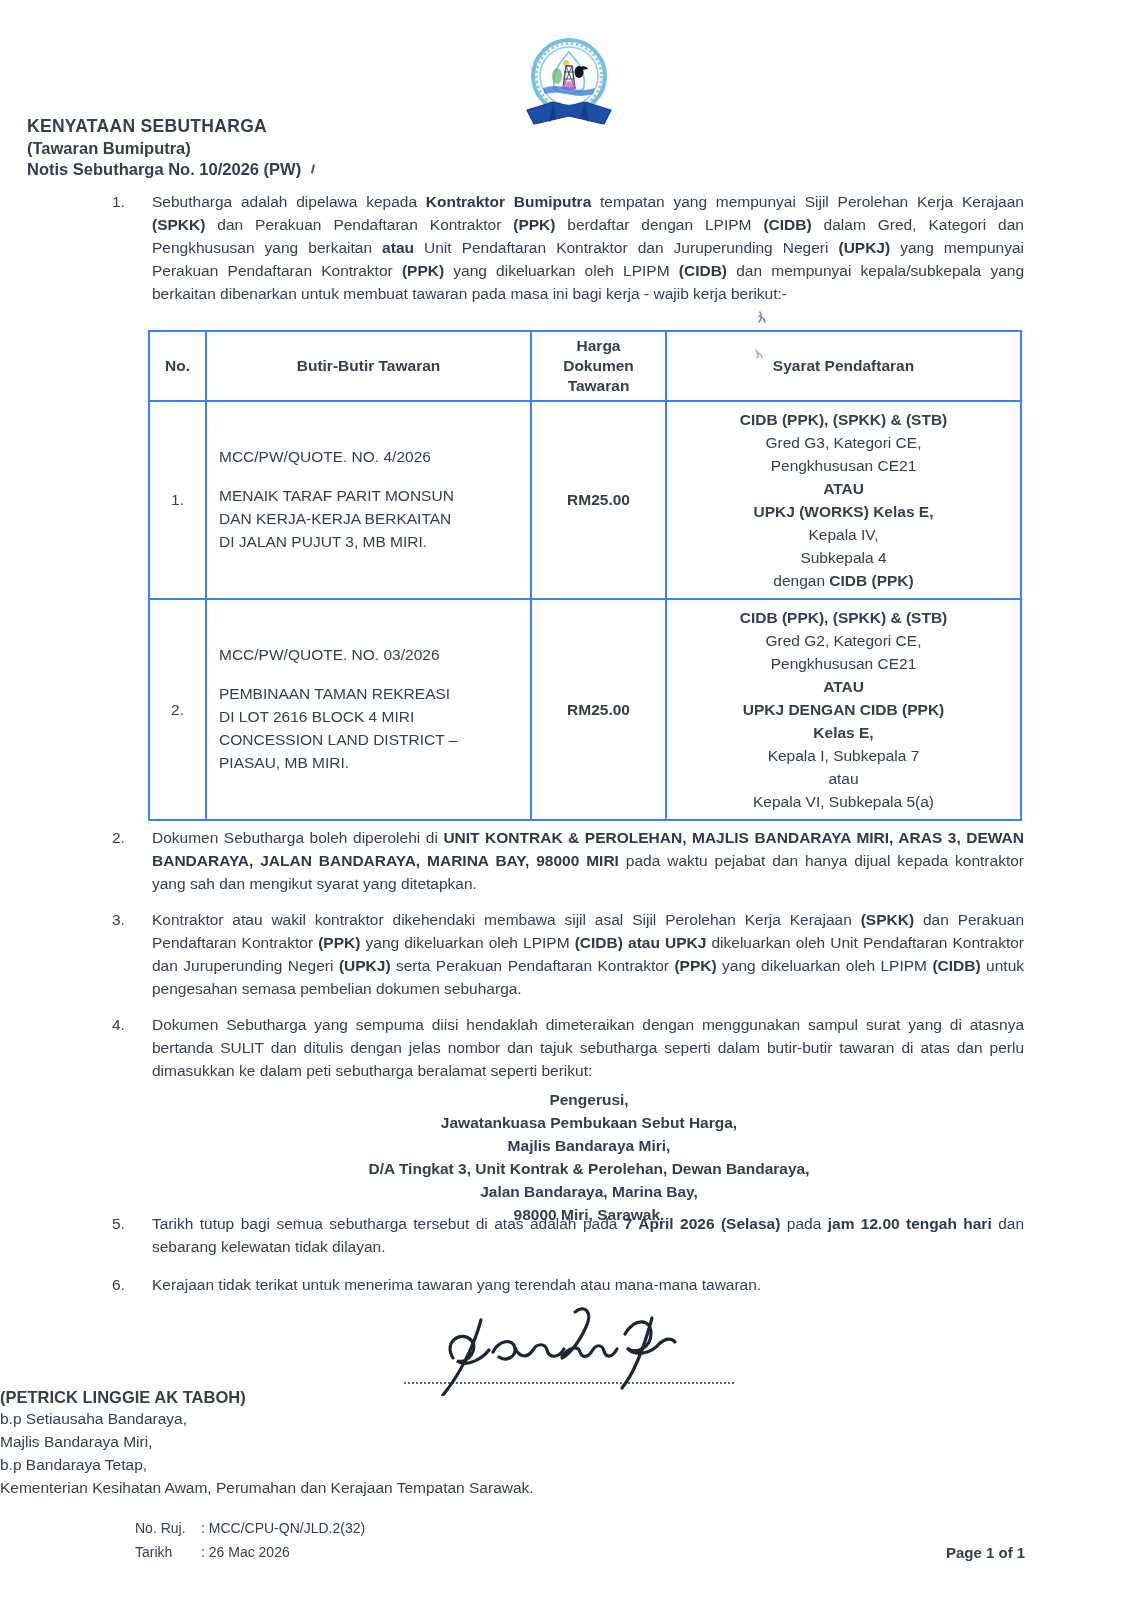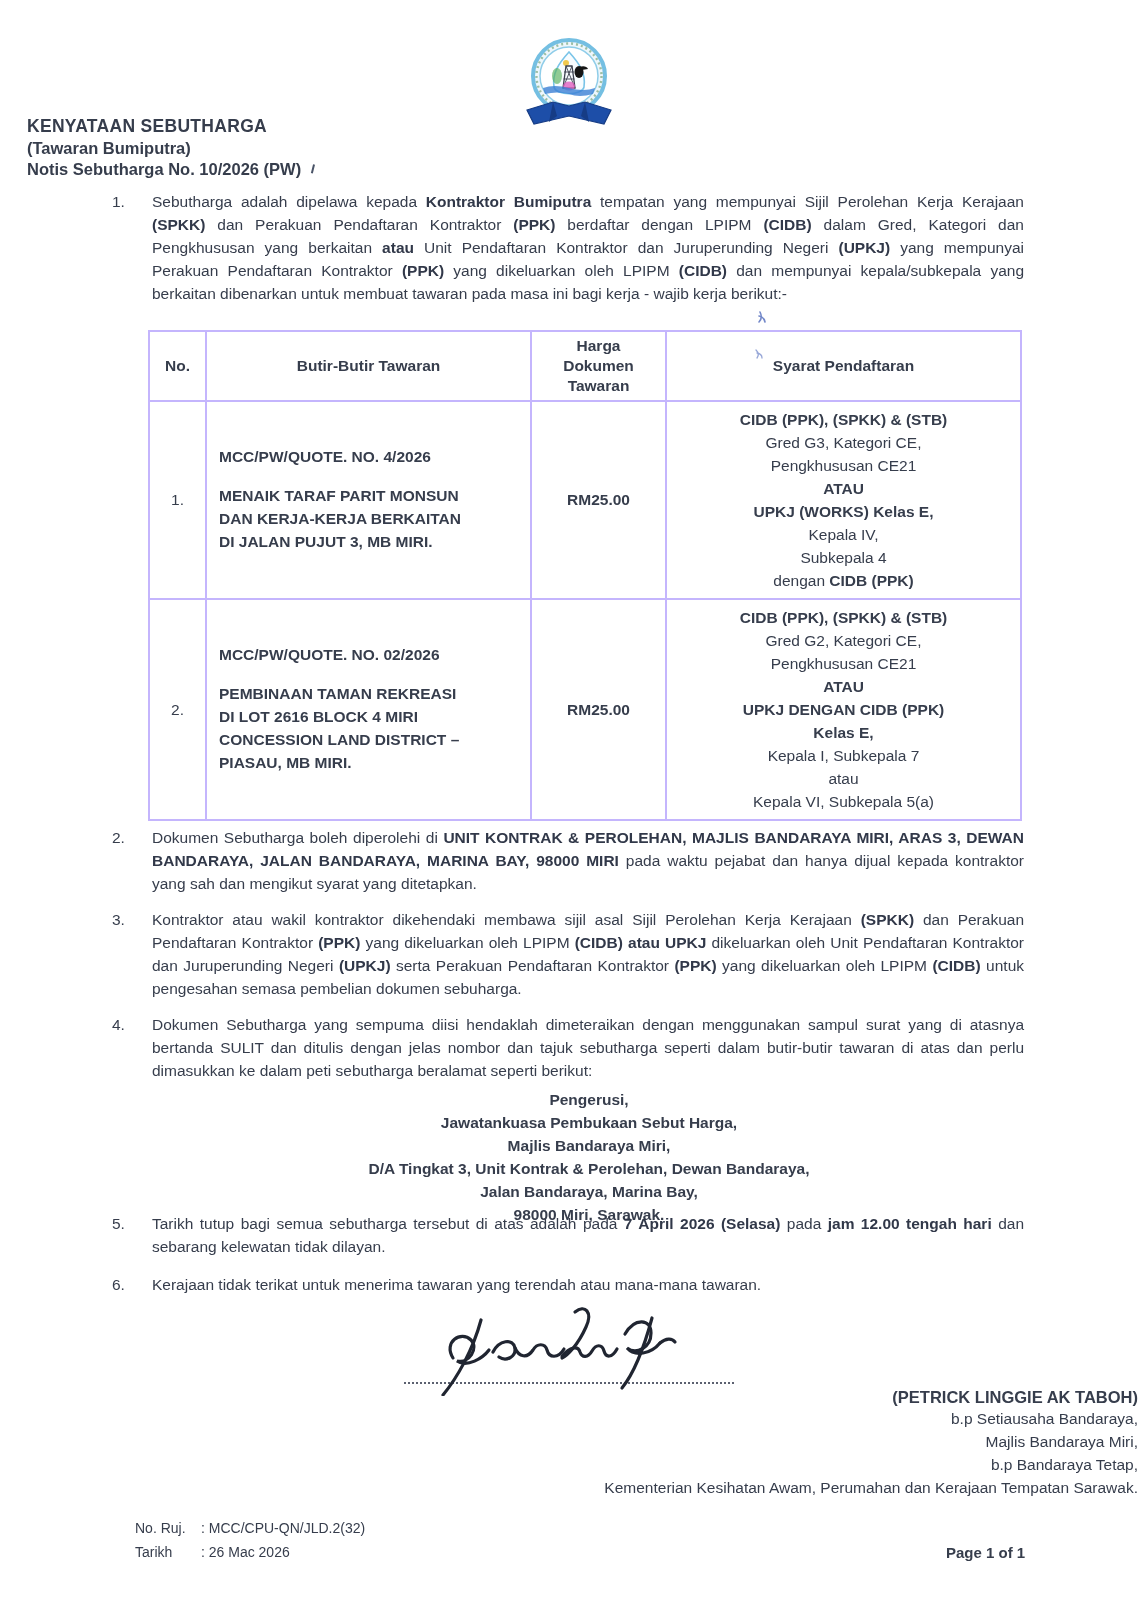--- a/index.html
+++ b/index.html
@@ -19,41 +19,41 @@
   .title-line2{font-size:16.5px;margin-top:2px;}
   .title-line3{font-size:16.5px;margin-top:2px;position:relative;display:inline-block;}
   .title-tick{position:absolute;right:-8px;top:-2px;width:3px;height:9px;border-right:2px solid #4a5468;transform:rotate(14deg);}
   
   .para{position:absolute;left:112px;width:912px;display:flex;font-size:15.5px;line-height:23px;}
   .para .num{width:40px;flex:0 0 40px;}
   .para .ptext{flex:1;text-align:justify;}
   .para b{color:#313849;}
   
   .quote-table{position:absolute;left:148px;top:330px;border-collapse:collapse;table-layout:fixed;width:872px;}
-  .quote-table th,.quote-table td{border:2px solid #c4b5fd;vertical-align:middle;padding:4px 8px;font-size:15.5px;}
+  .quote-table th,.quote-table td{border:2px solid #3b82f6;vertical-align:middle;padding:4px 8px;font-size:15.5px;}
   .quote-table th{font-weight:bold;text-align:center;line-height:20px;}
   .col-no{width:57px;}
   .col-butir{width:325px;}
   .col-harga{width:135px;}
   .col-syarat{width:355px;}
   .row-1{height:196px;}
   .row-2{height:214px;}
   .head-row{height:62px;}
   .cell-no{text-align:center;}
-  .cell-butir{padding-left:12px !important;font-weight:bold;}
+  .cell-butir{padding-left:12px !important;font-weight:normal;}
   .cell-butir .ref-line{margin-bottom:18px;}
   .cell-butir .cell-line{line-height:23px;}
   .cell-price{text-align:center;font-weight:bold;}
   .cell-syarat{text-align:center;padding:6px 4px !important;}
   .cell-syarat .cell-line{line-height:23px;}
   
   .address-block{position:absolute;top:1088px;left:0;width:100%;text-align:center;font-weight:bold;font-size:15.5px;padding-left:20px;}
   .address-block .cell-line{line-height:23px;}
   
-  .sig-zone{position:absolute;top:1300px;left:0;width:100%;text-align:right;}
+  .sig-zone{position:absolute;top:1300px;left:0;width:100%;text-align:left;}
   .sig-svg{display:block;margin:0 auto;position:relative;z-index:2;}
   .dotted-line{width:330px;margin:-14px auto 0 auto;border-bottom:2px dotted #5b6170;height:0;}
   .sig-name{font-weight:bold;font-size:16.5px;margin-top:4px;}
   .sig-line{font-size:15.5px;line-height:23px;}
   
   .footer-refs{position:absolute;left:135px;top:1516px;font-size:14px;}
   .footer-refs .ref-row{display:flex;line-height:24px;}
   .footer-refs .lab{width:66px;flex:0 0 66px;}
   .page-num{position:absolute;left:946px;top:1544px;font-weight:bold;font-size:15px;}
   
@@ -134,21 +134,21 @@
             <div class="cell-line"><b>ATAU</b></div>
             <div class="cell-line"><b>UPKJ (WORKS) Kelas E,</b></div>
             <div class="cell-line"><span>Kepala IV,</span></div>
             <div class="cell-line"><span>Subkepala 4</span></div>
             <div class="cell-line"><span>dengan </span><b>CIDB (PPK)</b></div>
           </td>
     </tr>
     <tr class="row-2">
       <td class="cell-no">2.</td>
       <td class="cell-butir">
-        <div class="ref-line">MCC/PW/QUOTE. NO. 02/2026</div>
+        <div class="ref-line">MCC/PW/QUOTE. NO. 03/2026</div>
         <div>
               <div class="cell-line"><span>PEMBINAAN TAMAN REKREASI</span></div>
               <div class="cell-line"><span>DI LOT 2616 BLOCK 4 MIRI</span></div>
               <div class="cell-line"><span>CONCESSION LAND DISTRICT –</span></div>
               <div class="cell-line"><span>PIASAU, MB MIRI.</span></div>
             </div>
       </td>
       <td class="cell-price">RM25.00</td>
       <td class="cell-syarat">
             <div class="cell-line"><b>CIDB (PPK), (SPKK) &amp; (STB)</b></div>

